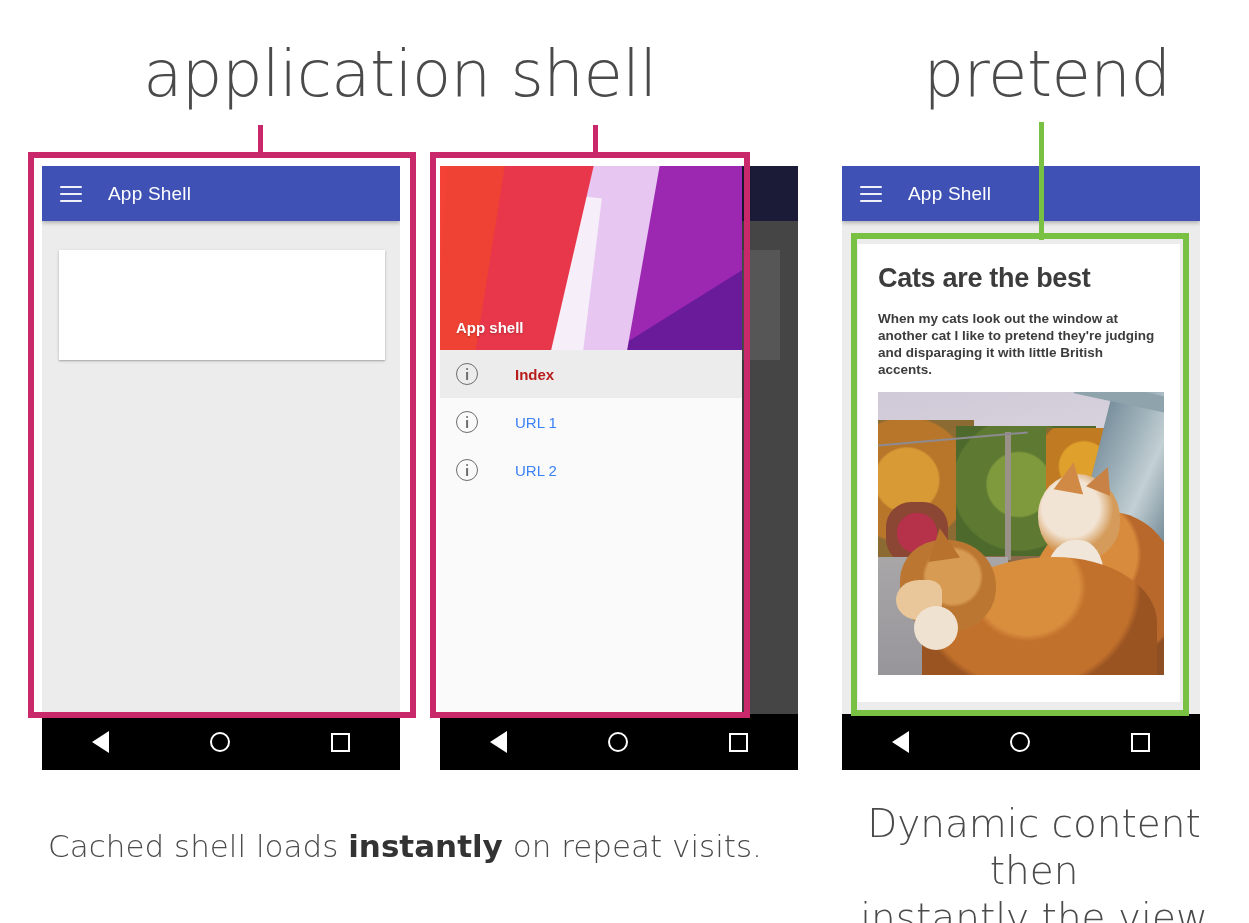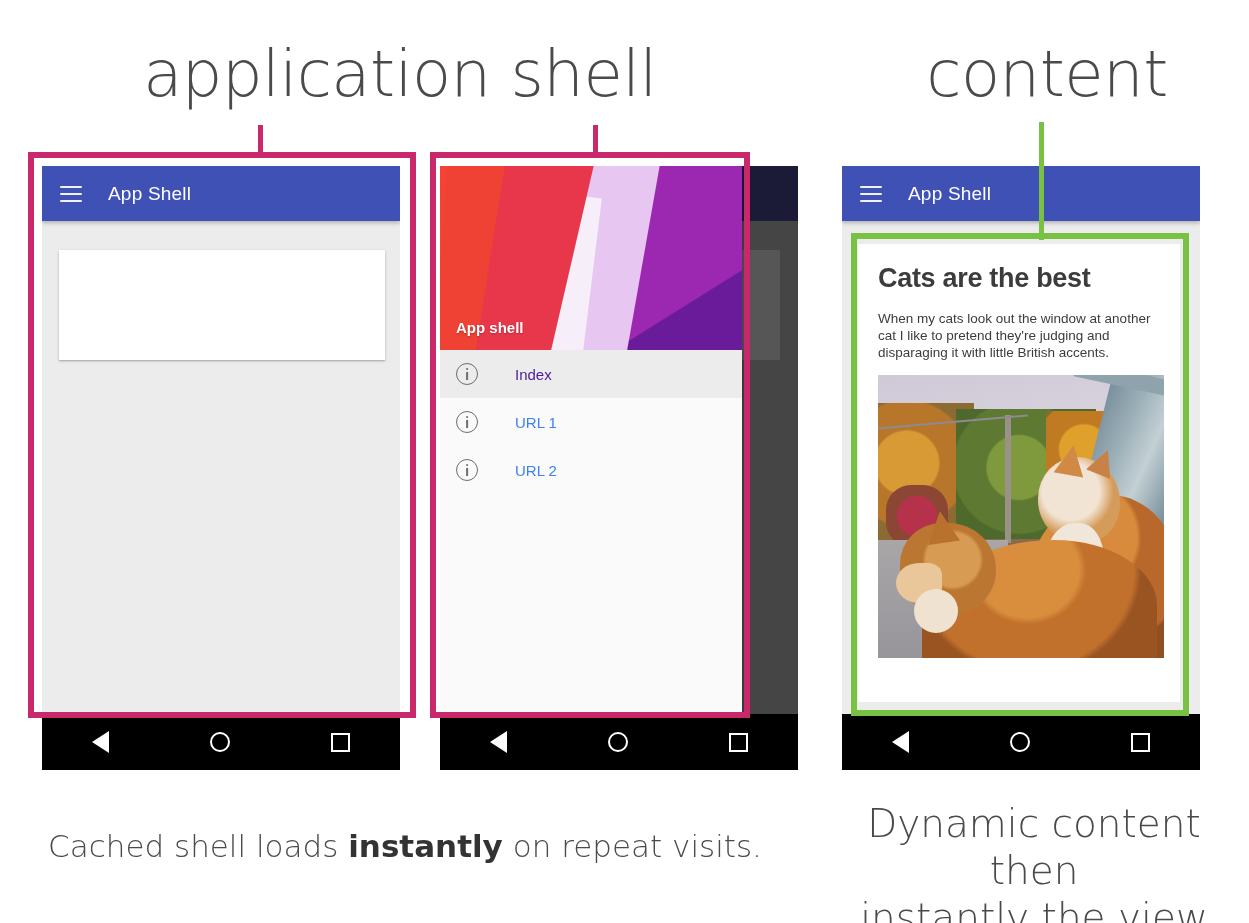--- a/index.html
+++ b/index.html
@@ -67,31 +67,31 @@
     font-size: 15px; font-weight: bold; z-index: 9; text-shadow: 0 1px 2px rgba(0,0,0,.25);
   }
   .drawer { position: absolute; left: 0; top: 0; width: 302px; height: 548px; background: #fafafa; box-shadow: 2px 0 6px rgba(0,0,0,.25); z-index: 8; }
   .drawer-list { padding-top: 0; }
   .drawer-item { display: flex; align-items: center; height: 48px; padding-left: 16px; }
   .drawer-item.active { background: #ececec; }
   .info-ic { width: 22px; height: 22px; border: 1.6px solid #6d6d6d; border-radius: 50%; position: relative; flex: none; }
   .info-ic::before { content: ""; position: absolute; left: 50%; top: 4px; width: 1.8px; height: 1.8px; background: #6d6d6d; transform: translateX(-50%); border-radius: 50%; }
   .info-ic::after { content: ""; position: absolute; left: 50%; top: 8px; width: 1.8px; height: 8px; background: #6d6d6d; transform: translateX(-50%); }
   .drawer-label { margin-left: 37px; font-size: 15px; color: #3b82f6; }
-  .drawer-item.active .drawer-label { font-weight: normal; color: #4c1d95; }
+  .drawer-item.active .drawer-label { font-weight: bold; color: #b91c1c; }
 
   
   .scrim { position: absolute; inset: 0; background: #454545; z-index: 2; }
   .scrim-bar { position: absolute; left: 0; top: 0; width: 100%; height: 55px; background: #1b1b38; }
   .scrim-card { position: absolute; left: 20px; top: 84px; right: 18px; height: 110px; background: #565656; }
 
   
   .content-pane { position: absolute; left: 16px; top: 78px; width: 322px; bottom: 12px; background: #fff; padding: 18px 20px 12px 20px; overflow: hidden; }
   .content-h1 { font-size: 27px; font-weight: bold; color: #3c3c3c; letter-spacing: -.3px; line-height: 32px; }
-  .content-p { margin-top: 16px; font-size: 13.5px; line-height: 17px; color: #3c3c3c; }
+  .content-p { margin-top: 16px; font-size: 13.5px; line-height: 17px; color: #3c3c3c; font-weight: bold; }
   .cat-photo {
     position: relative; margin-top: 14px; width: 286px; height: 283px; overflow: hidden;
     background: #8a6a4a;
   }
   .cat-photo .layer { position: absolute; }
 
   
   .navbar { position: relative; height: 56px; background: #000; display: flex; align-items: center; justify-content: space-around; }
   .nav-back { width: 0; height: 0; border-top: 11px solid transparent; border-bottom: 11px solid transparent; border-right: 17px solid #fff; }
   .nav-home { width: 20px; height: 20px; border: 2.4px solid #fff; border-radius: 50%; }
@@ -105,21 +105,21 @@
   #caption-left { left: 0; top: 825px; width: 810px; font-size: 31px; line-height: 42px; }
   #caption-left b { font-weight: bold; color: #333; }
   #caption-right { left: 828px; top: 800px; width: 412px; font-size: 39px; line-height: 47px; }
 </style>
 </head>
 <body>
 
 <div id="stage">
 
   <div class="ann-title" id="title-shell">application shell</div>
-  <div class="ann-title" id="title-content">content</div>
+  <div class="ann-title" id="title-content">pretend</div>
 
   <div class="leader" id="leader-1"></div>
   <div class="leader" id="leader-2"></div>
   <div class="leader" id="leader-3"></div>
 
   <div class="phone" id="phone-1">
     <div class="screen">
       <div class="appbar">
         <div class="hamburger">
             <i></i>

